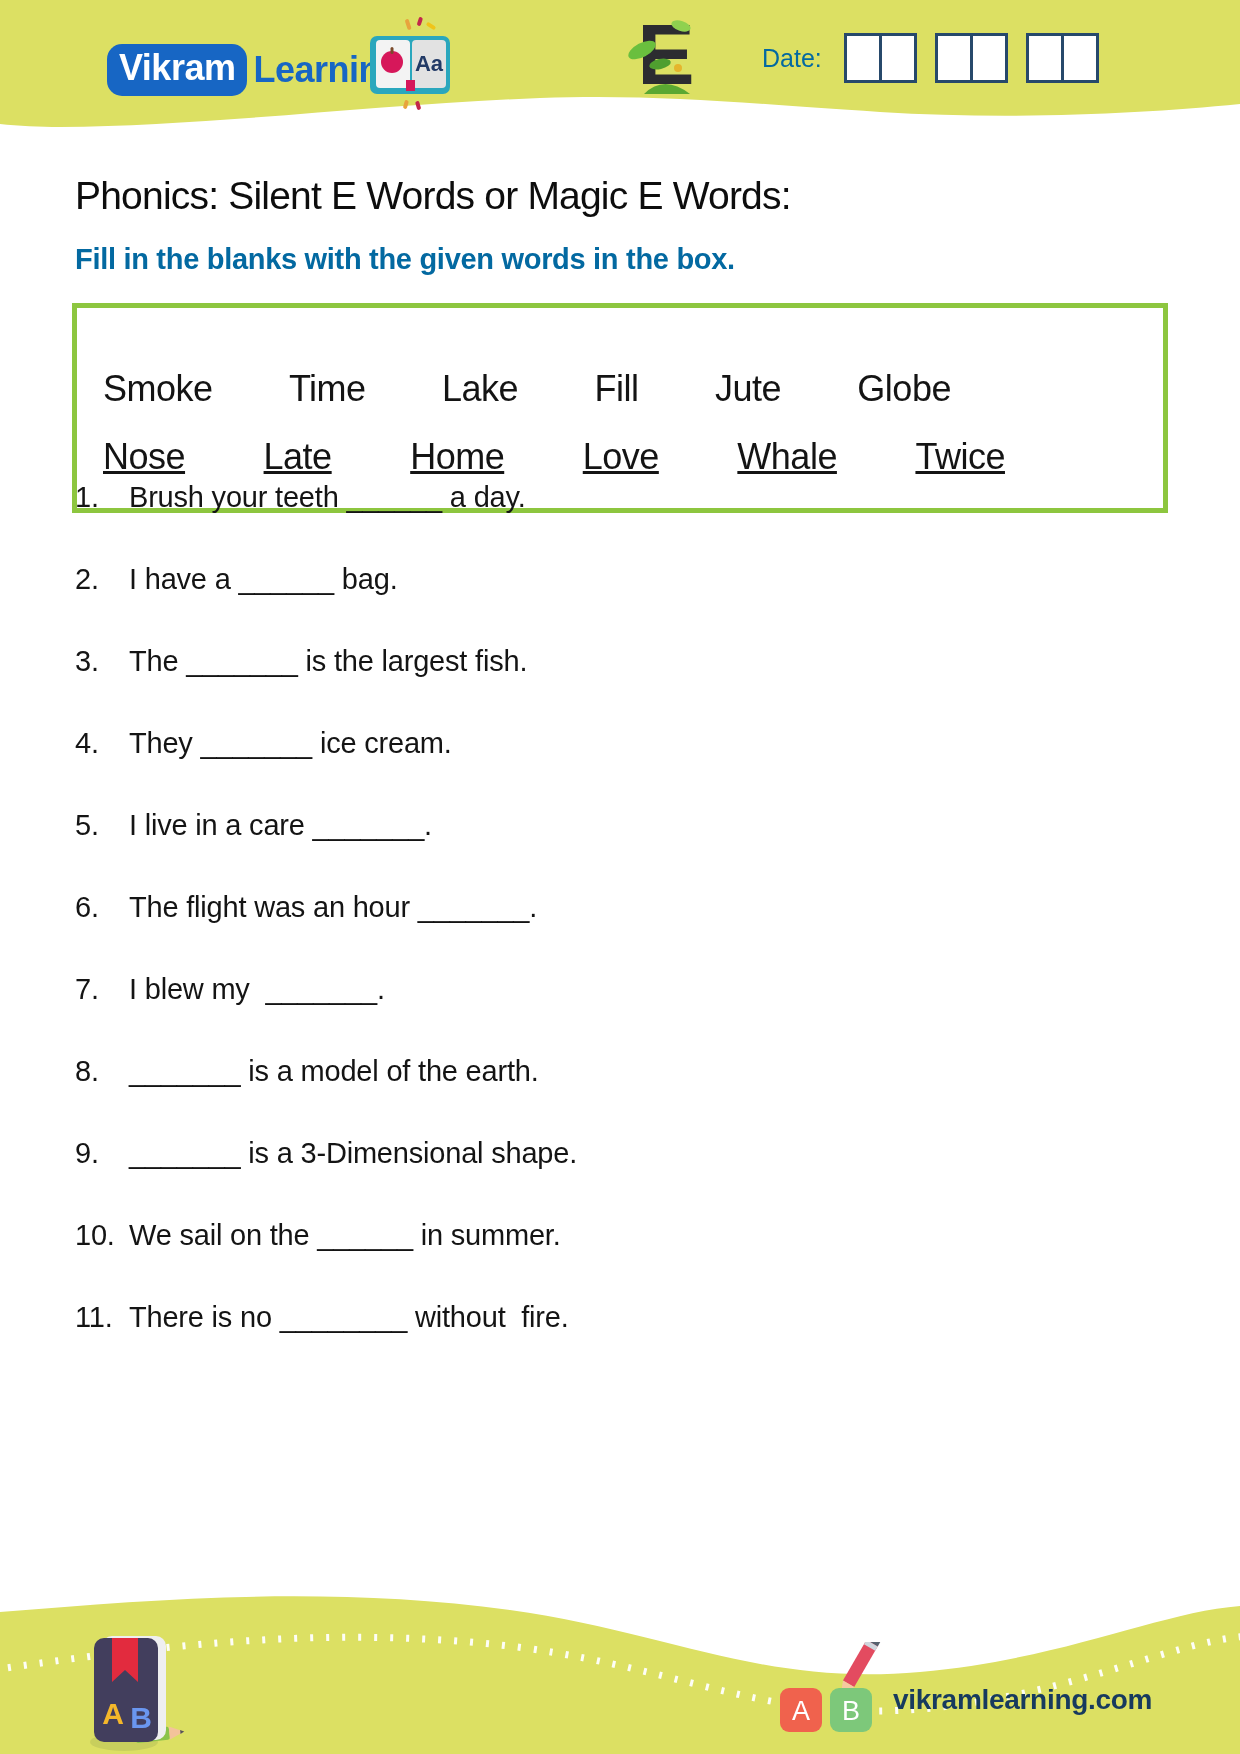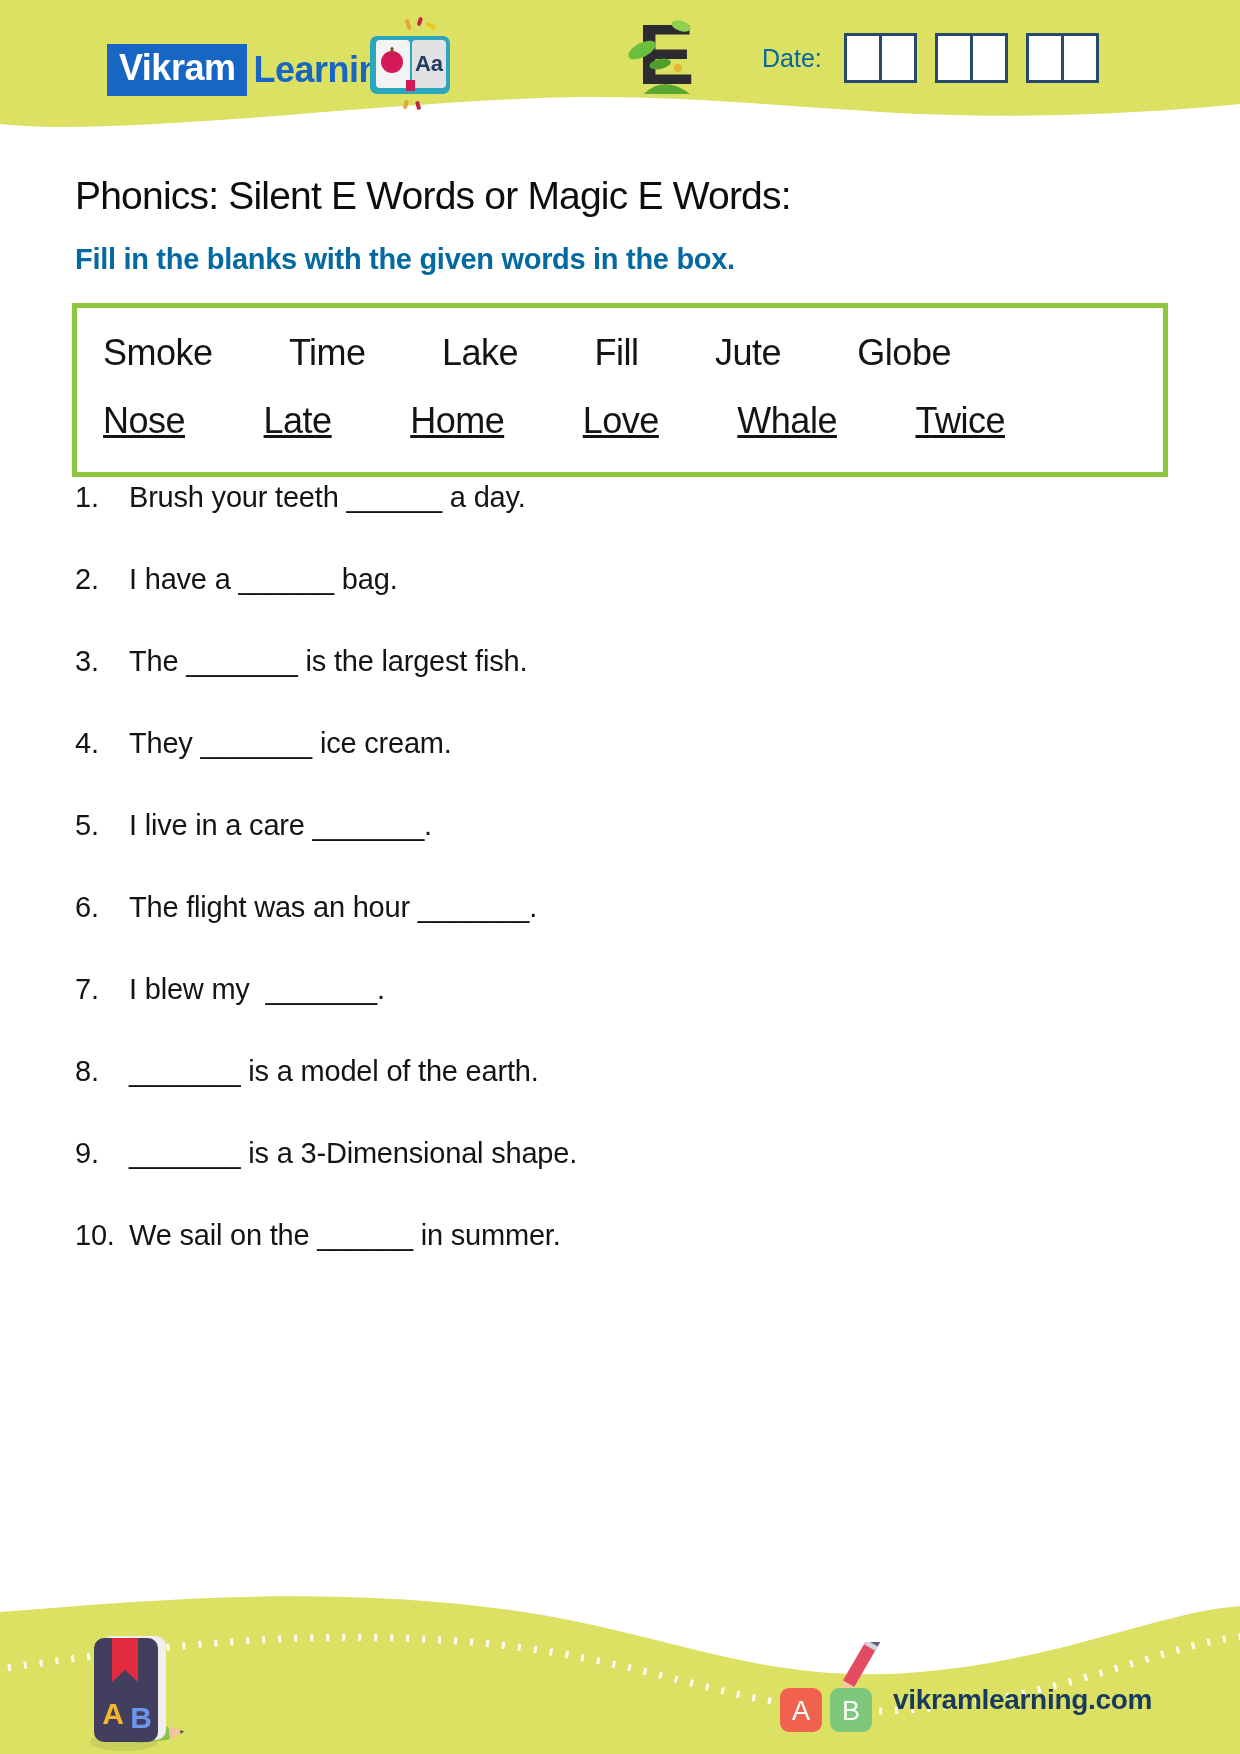--- a/index.html
+++ b/index.html
@@ -7,39 +7,39 @@
     width:1240px;height:1754px;position:relative;background:#ffffff;
     font-family:"Liberation Sans",sans-serif;color:#151515;overflow:hidden;
   }
   svg{display:block;}
   .band-top{position:absolute;top:0;left:0;}
   .band-bottom{position:absolute;bottom:0;left:0;}
 
   
   .logo{position:absolute;top:44px;left:107px;display:flex;align-items:center;}
   .logo-primary{background:#1766c4;color:#fff;font-weight:700;font-size:36px;
-    padding:3px 12px 7px 12px;border-radius:0;letter-spacing:-0.5px;}
+    padding:3px 12px 7px 12px;border-radius:15px;letter-spacing:-0.5px;}
   .logo-secondary{color:#1766c4;font-weight:700;font-size:36px;margin-left:6px;letter-spacing:-0.5px;}
   .icon-book{position:absolute;top:16px;left:366px;}
   .icon-eplant{position:absolute;top:10px;left:626px;}
   .date-row{position:absolute;top:33px;left:762px;display:flex;align-items:center;}
   .date-label{font-size:25px;color:#0369a1;margin-right:22px;line-height:50px;}
   .date-group{display:flex;margin-right:18px;}
   .date-cell{width:38px;height:50px;background:#fff;border:3px solid #27496b;box-sizing:border-box;}
   .date-cell + .date-cell{margin-left:-3px;}
 
   
   .page-title{position:absolute;top:174px;left:75px;font-size:39px;font-weight:400;
     color:#0d0d0d;letter-spacing:-0.8px;}
   .instruction{position:absolute;top:243px;left:75px;font-size:29px;font-weight:700;
     color:#0369a1;letter-spacing:-0.3px;}
   .word-box{position:absolute;top:303px;left:72px;width:1096px;box-sizing:border-box;
     border:5px solid #8dc63f;padding:24px 26px 30px 26px;}
   .word-row{display:flex;justify-content:space-between;font-size:36px;letter-spacing:-0.5px;color:#141414;}
-  .word-row.r1{margin-right:186px;}
+  .word-row.r1{margin-right:186px;margin-top:36px;}
   .word-row.r2{margin-right:132px;margin-top:26px;text-decoration:underline;}
 
   .questions{position:absolute;top:480px;left:75px;right:55px;}
   .q{display:flex;font-size:29px;line-height:34px;margin-bottom:48px;color:#141414;letter-spacing:-0.2px;}
   .q-num{flex:0 0 54px;}
   .q-text{white-space:pre-wrap;}
 
   
   .icon-abbook{position:absolute;left:80px;top:1628px;}
   .icon-abtiles{position:absolute;left:778px;top:1642px;}
@@ -153,20 +153,24 @@
     <span class="q-text">_______ is a model of the earth.</span>
   </div>
   <div class="q">
     <span class="q-num">9.</span>
     <span class="q-text">_______ is a 3-Dimensional shape.</span>
   </div>
   <div class="q">
     <span class="q-num">10.</span>
     <span class="q-text">We sail on the ______ in summer.</span>
   </div>
+  <div class="q">
+    <span class="q-num">11.</span>
+    <span class="q-text">There is no ________ without  fire.</span>
+  </div>
 </div>
 
 <svg class="band-bottom" width="1240" height="176" viewBox="0 0 1240 176" preserveAspectRatio="none">
   <path d="M0,34 C170,20 330,8 510,32 C670,54 760,108 920,94 C1065,81 1160,34 1240,28 L1240,176 L0,176 Z" fill="#dce063"></path>
   <path d="M-8,92 C170,66 340,46 525,70 C695,94 772,146 932,130 C1078,115 1170,64 1248,58" fill="none" stroke="#ffffff" stroke-width="7" stroke-dasharray="3 13" opacity="0.95"></path>
 </svg>
 
 <svg class="icon-abbook" width="110" height="126" viewBox="0 0 110 126">
   <ellipse cx="44" cy="114" rx="34" ry="9" fill="#c8cf5d"></ellipse>
   <g transform="rotate(-6 76 112)">

